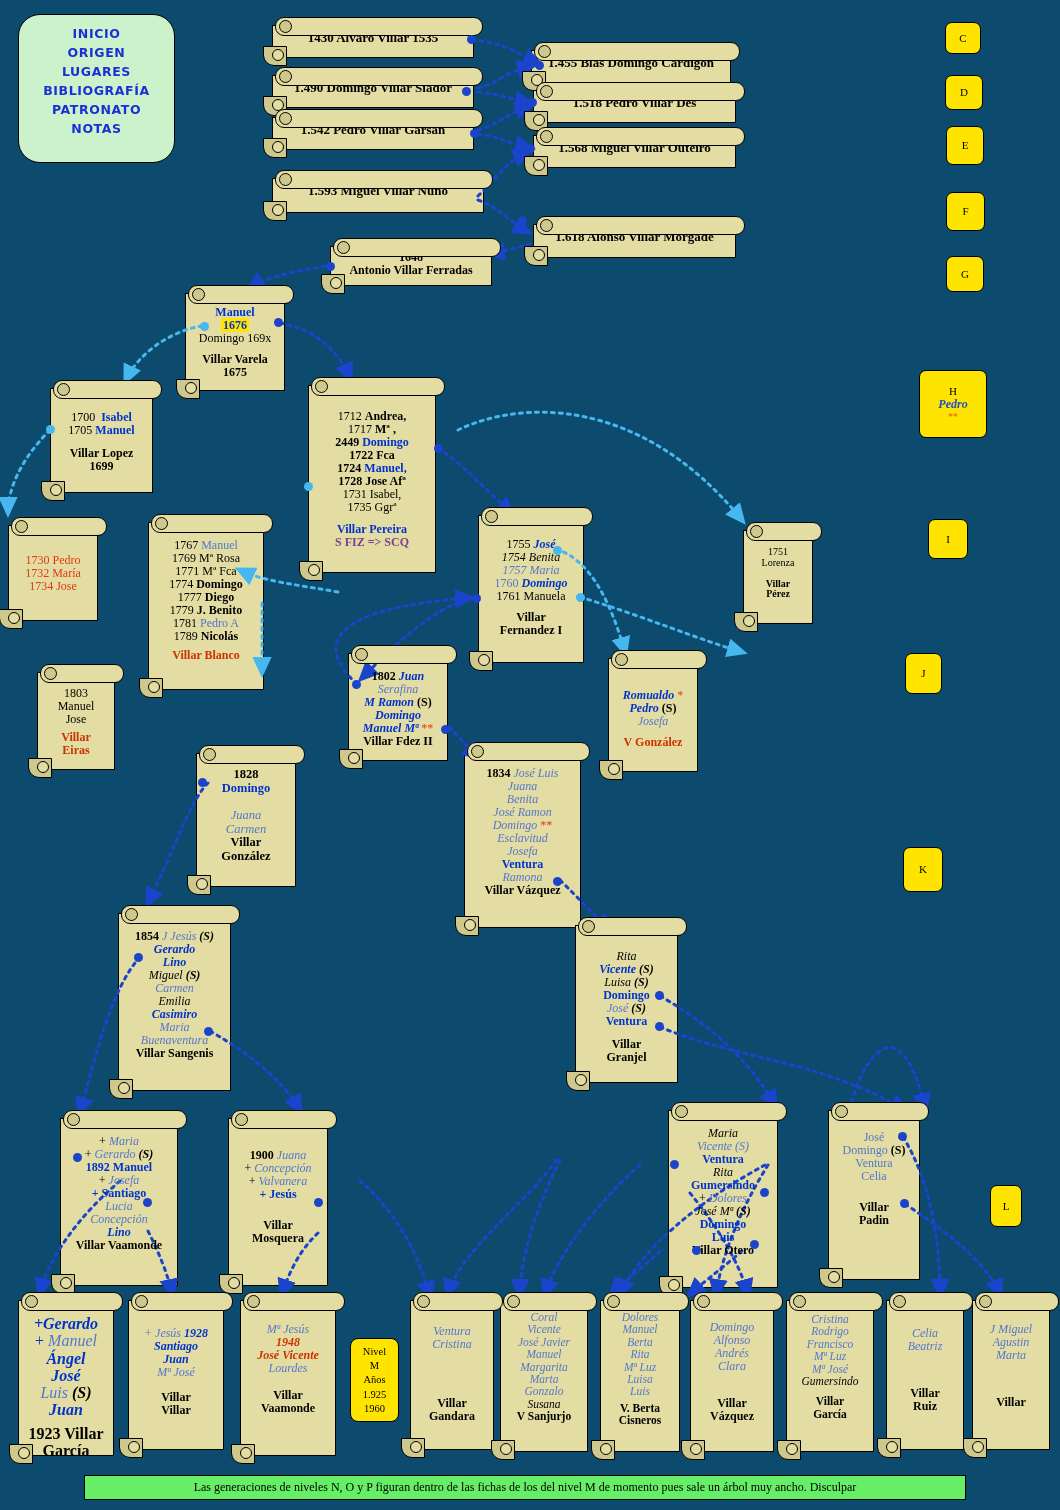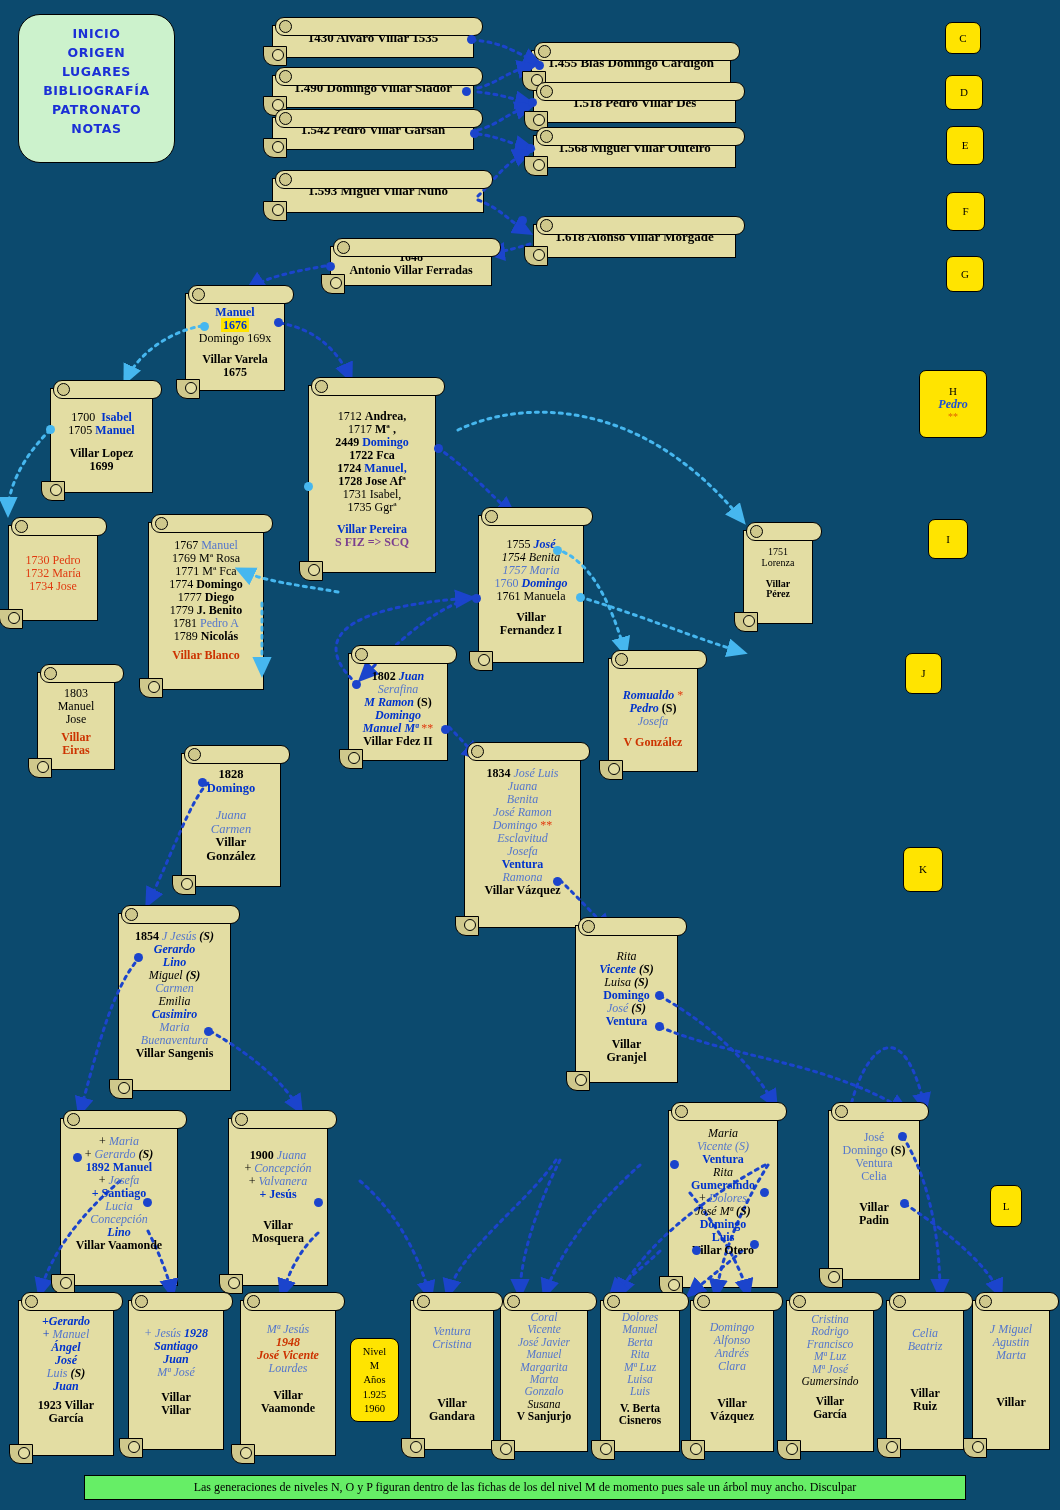--- a/index.html
+++ b/index.html
@@ -395,21 +395,21 @@
     <div class="body" style="font-size:12px;padding-top:30px;">
       <span class="ln"><span class="bi blue">Romualdo</span> <span class="red">*</span></span>
       <span class="ln"><span class="bi blue">Pedro</span> <span class="b">(S)</span></span>
       <span class="ln i lblue">Josefa</span>
       <span class="ln" style="height:8px"></span>
       <span class="ln b dred">V González</span>
     </div>
   </div>
 
 
-  <div class="scroll" style="left:181px;top:753px;width:100px;height:134px;">
+  <div class="scroll" style="left:196px;top:753px;width:100px;height:134px;">
     <div class="roll-top"></div>
       <div class="curl"></div>
     <div class="body" style="font-size:12.5px;padding-top:14px;">
       <span class="ln b">1828</span>
       <span class="ln b blue">Domingo</span>
       <span class="ln" style="height:14px"></span>
       <span class="ln i lblue">Juana</span>
       <span class="ln i lblue">Carmen</span>
       <span class="ln b">Villar</span>
       <span class="ln b">González</span>
@@ -538,21 +538,21 @@
       <span class="ln b">Villar</span>
       <span class="ln b">Padin</span>
     </div>
   </div>
   <div class="dot" style="left:898px;top:1132px;"></div>
   <div class="dot" style="left:900px;top:1199px;"></div>
 
   <div class="scroll" style="left:18px;top:1300px;width:96px;height:156px;">
     <div class="roll-top"></div>
       <div class="curl"></div>
-    <div class="body" style="font-size:12px;padding-top:14px;">
+    <div class="body" style="font-size:16px;padding-top:14px;">
       <span class="ln bi blue">+Gerardo</span>
       <span class="ln"><span class="blue">+</span> <span class="i lblue">Manuel</span></span>
       <span class="ln bi blue">Ángel</span>
       <span class="ln bi blue">José</span>
       <span class="ln"><span class="i lblue">Luis</span> <span class="bi">(S)</span></span>
       <span class="ln bi blue">Juan</span>
       <span class="ln" style="height:6px"></span>
       <span class="ln b">1923  Villar</span>
       <span class="ln b">García</span>
     </div>

